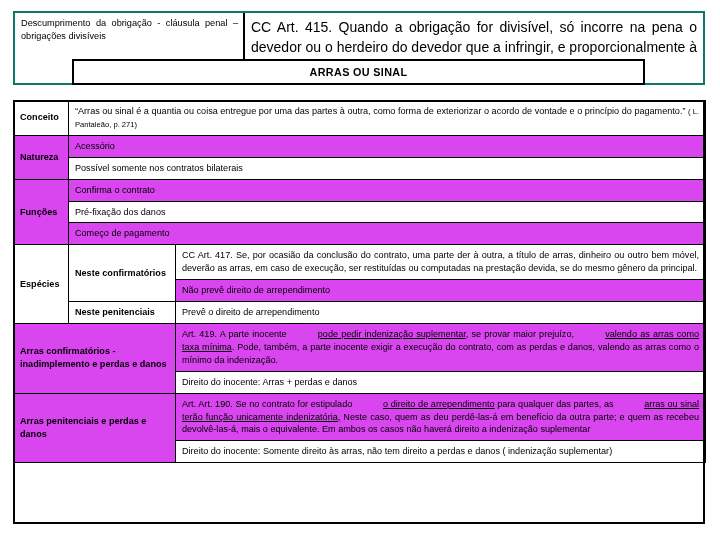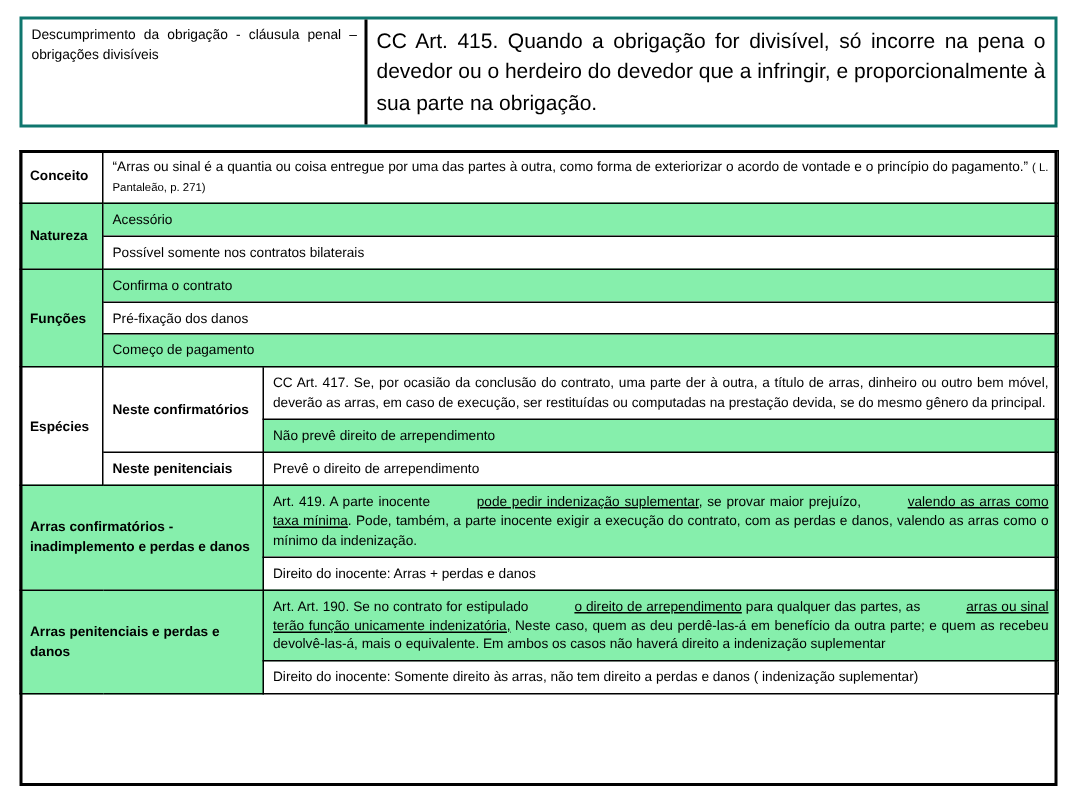--- a/index.html
+++ b/index.html
@@ -81,21 +81,21 @@
     background: #ffffff;
   }
   .maintable td {
     border: 1.2px solid #000;
     font-size: 9.1px;
     line-height: 1.42;
     padding: 4px 6px 4px 6px;
     vertical-align: top;
     background: #ffffff;
   }
-  .maintable td.gray { background: #86efac; }
+  .maintable td.gray { background: #d946ef; }
   .maintable td.mid  { vertical-align: middle; }
   .maintable td.ctr  { text-align: left; font-weight: bold; }
   .maintable td.just { text-align: justify; }
   .lbl { font-size: 9.1px; }
   .small-src { font-size: 7.6px; }
   u { text-decoration: underline; padding-left: 28px; }
 
   .outerframe {
     position: absolute;
     left: 13px;
@@ -110,20 +110,23 @@
 </head>
 <body>
 
 <div class="page">
 
   <div class="topbox">
     <div class="tb-left">Descumprimento da obrigação  - cláusula penal – obrigações divisíveis</div>
     <div class="tb-right">CC Art. 415. Quando a obrigação for divisível, só incorre na pena o devedor ou o herdeiro do devedor que a infringir, e proporcionalmente à sua parte na obrigação.</div>
   </div>
 
+  <div class="banner">
+    <span class="banner-text">ARRAS OU SINAL</span>
+  </div>
 
   <table class="maintable">
     <colgroup>
       <col style="width:55px">
       <col style="width:107px">
       <col style="width:530px">
     </colgroup>
     <tbody>
 
       <tr>

